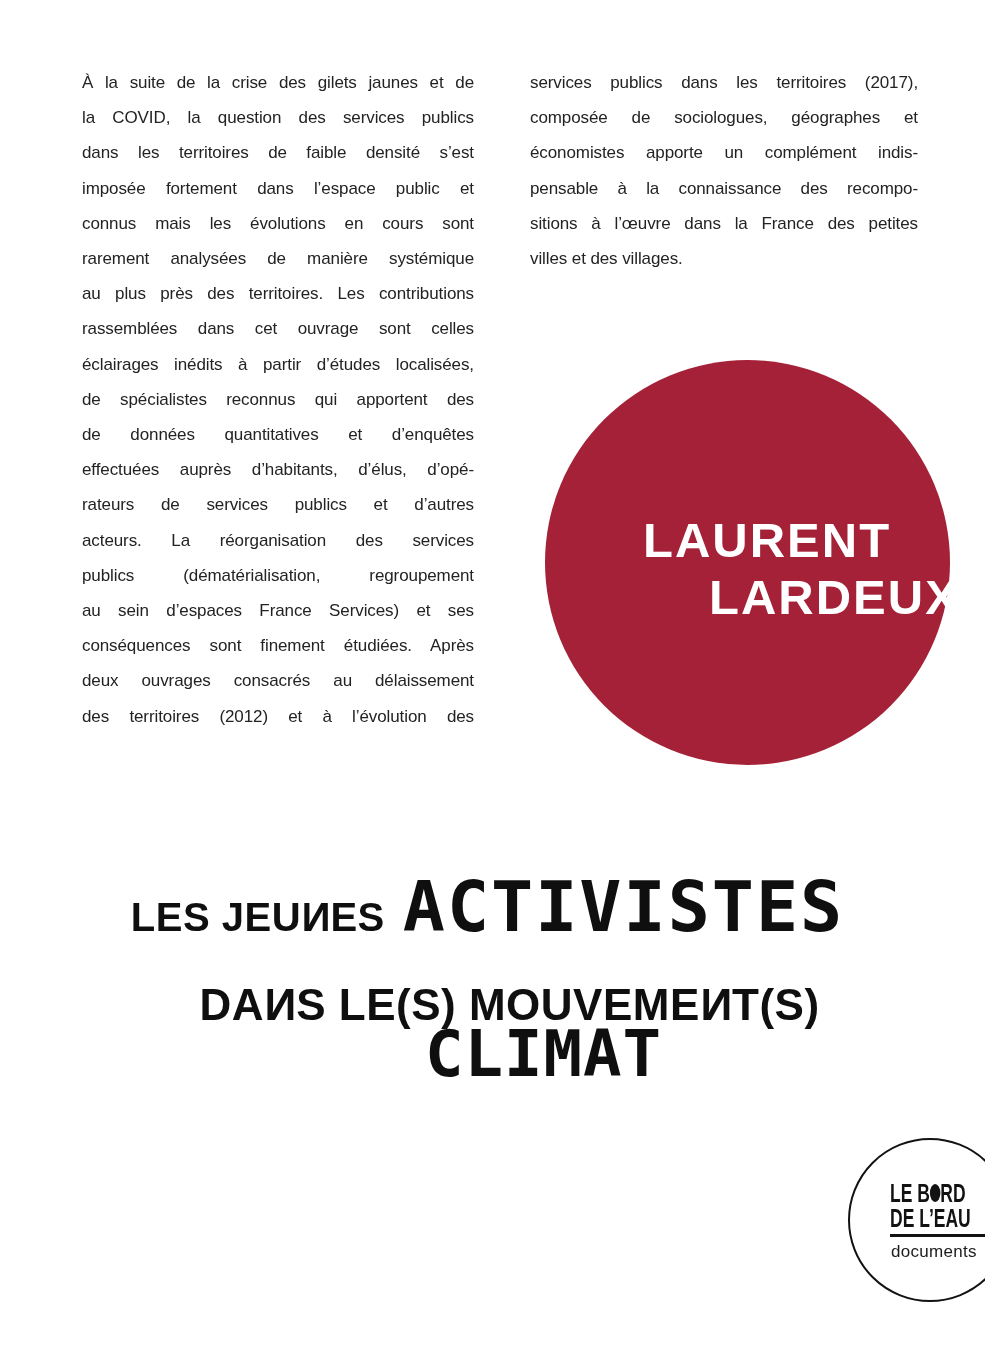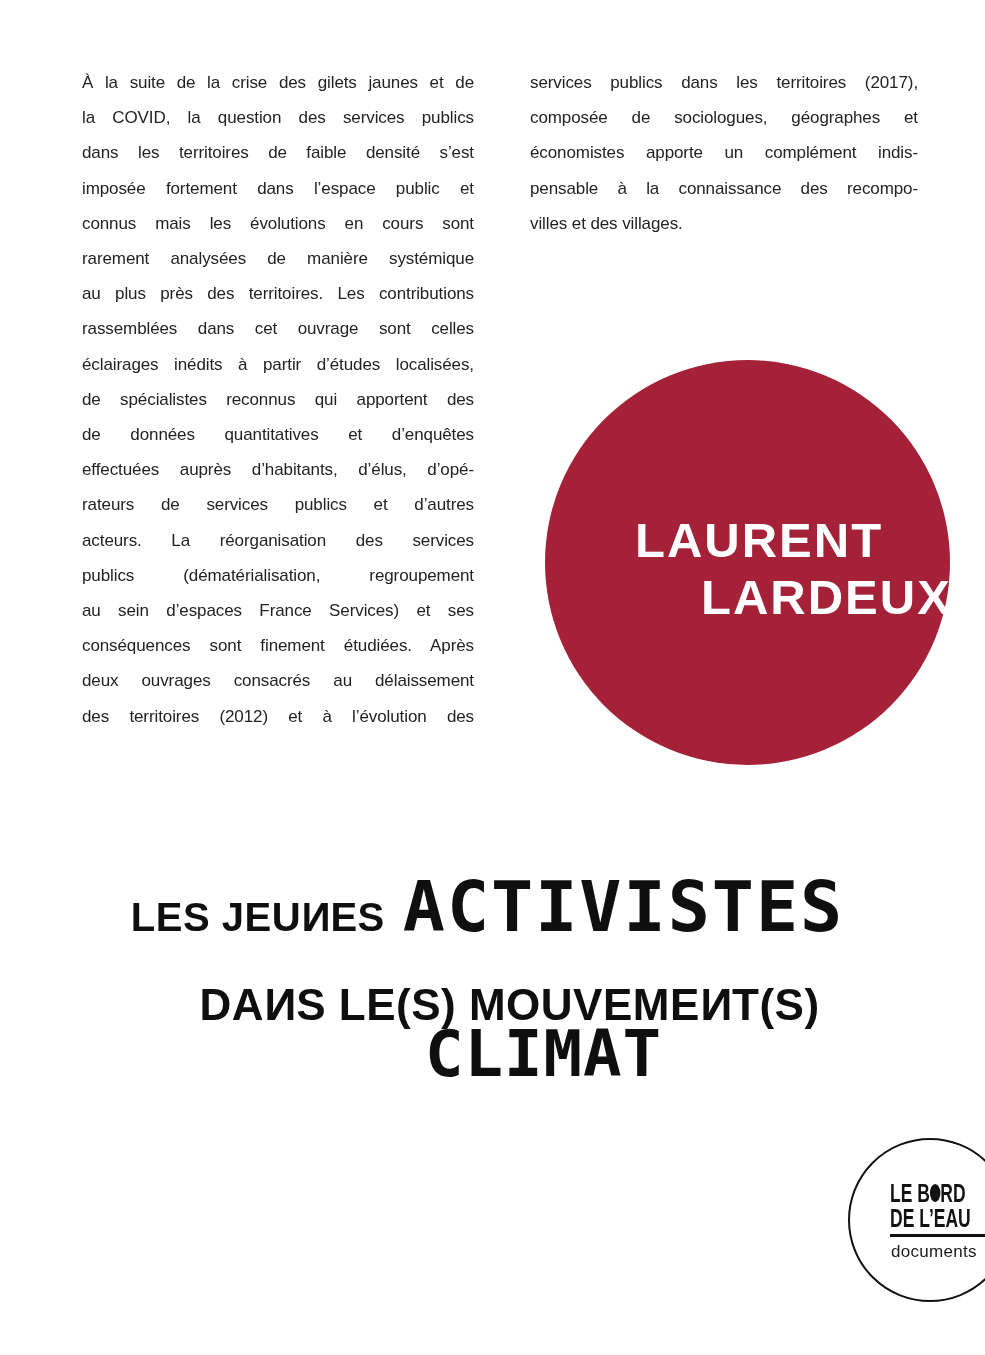--- a/index.html
+++ b/index.html
@@ -23,21 +23,21 @@
   }
   .col-right .bodyline:last-child{text-align-last:left;}
 
   
   .author-circle{
     position:absolute;left:545px;top:360px;width:405px;height:405px;
     border-radius:50%;
   }
   .author-name{
     position:absolute;color:#ffffff;font-weight:bold;
-    font-size:49px;line-height:1;letter-spacing:2px;white-space:nowrap;
+    font-size:49px;line-height:1;letter-spacing:2px;white-space:nowrap;margin-left:8px;
   }
   .author-first{left:90px;top:156px;}
   .author-last{left:156px;top:213px;}
 
   
   .title-line{
     position:absolute;left:0;width:100%;
     display:flex;justify-content:center;align-items:baseline;
     color:#0f0f0f;white-space:nowrap;
   }
@@ -112,20 +112,21 @@
       <div class="bodyline">au sein d’espaces France Services) et ses</div>
       <div class="bodyline">conséquences sont finement étudiées. Après</div>
       <div class="bodyline">deux ouvrages consacrés au délaissement</div>
       <div class="bodyline">des territoires (2012) et à l’évolution des</div>
     </div>
   <div class="col col-right">
       <div class="bodyline">services publics dans les territoires (2017),</div>
       <div class="bodyline">composée de sociologues, géographes et</div>
       <div class="bodyline">économistes apporte un complément indis-</div>
       <div class="bodyline">pensable à la connaissance des recompo-</div>
+      <div class="bodyline">sitions à l’œuvre dans la France des petites</div>
       <div class="bodyline">villes et des villages.</div>
     </div>
 </div>
 
 <div class="author-circle" style="background: rgb(164, 33, 55);">
   <div class="author-name author-first" style="color: rgb(255, 255, 255);">LAURENT</div>
   <div class="author-name author-last" style="color: rgb(255, 255, 255);">LARDEUX</div>
 </div>
 
 <div class="title-line title-line1">

